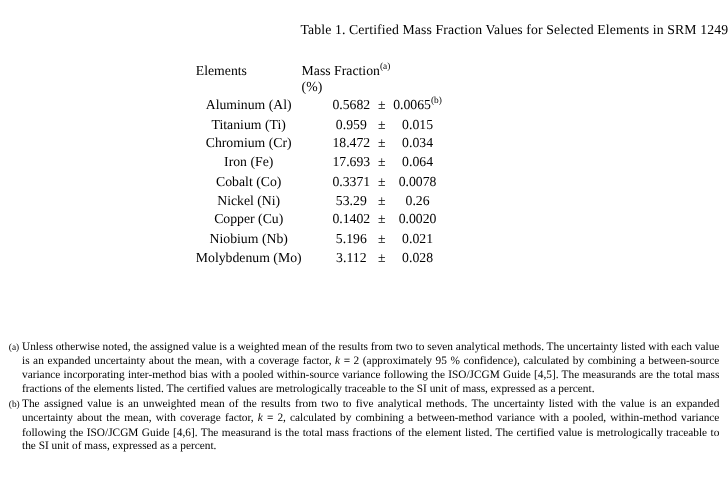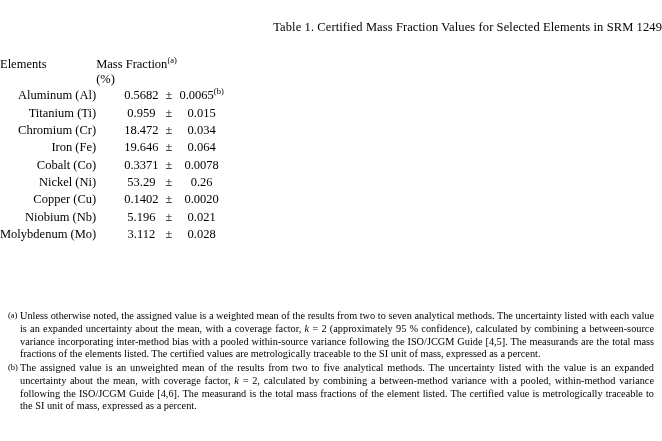--- a/index.html
+++ b/index.html
@@ -23,20 +23,21 @@
   }
   .table-title {
     text-align: right;
     font-size: 12.5px;
     margin-top: 20px;
     margin-bottom: 0;
     letter-spacing: 0.1px;
   }
   .table-wrap {
     margin-top: 22px;
+    padding-left: 178px;
   }
   table.data {
     border-collapse: collapse;
     font-size: 12.5px;
   }
   table.data th {
     font-weight: normal;
     text-align: left;
     padding: 0;
   }
@@ -48,21 +49,21 @@
     text-align: center;
     padding-bottom: 0;
     padding-left: 28px;
   }
   .hdr-units {
     text-align: center;
     padding-left: 28px;
     padding-bottom: 10px;
   }
   td.element {
-    text-align: right;
+    text-align: center;
     padding: 1.2px 0;
     white-space: nowrap;
   }
   td.value {
     text-align: center;
     padding: 1.2px 0 1.2px 28px;
     white-space: nowrap;
   }
   td.pm {
     text-align: center;
@@ -138,21 +139,21 @@
           <td class="unc">0.015</td>
         </tr>
         <tr>
           <td class="element">Chromium (Cr)</td>
           <td class="value">18.472</td>
           <td class="pm">±</td>
           <td class="unc">0.034</td>
         </tr>
         <tr>
           <td class="element">Iron (Fe)</td>
-          <td class="value">19.646</td>
+          <td class="value">17.693</td>
           <td class="pm">±</td>
           <td class="unc">0.064</td>
         </tr>
         <tr>
           <td class="element">Cobalt (Co)</td>
           <td class="value">0.3371</td>
           <td class="pm">±</td>
           <td class="unc">0.0078</td>
         </tr>
         <tr>

